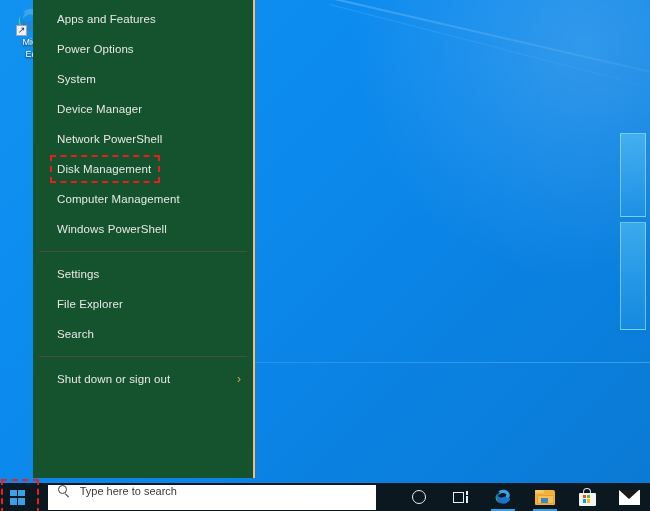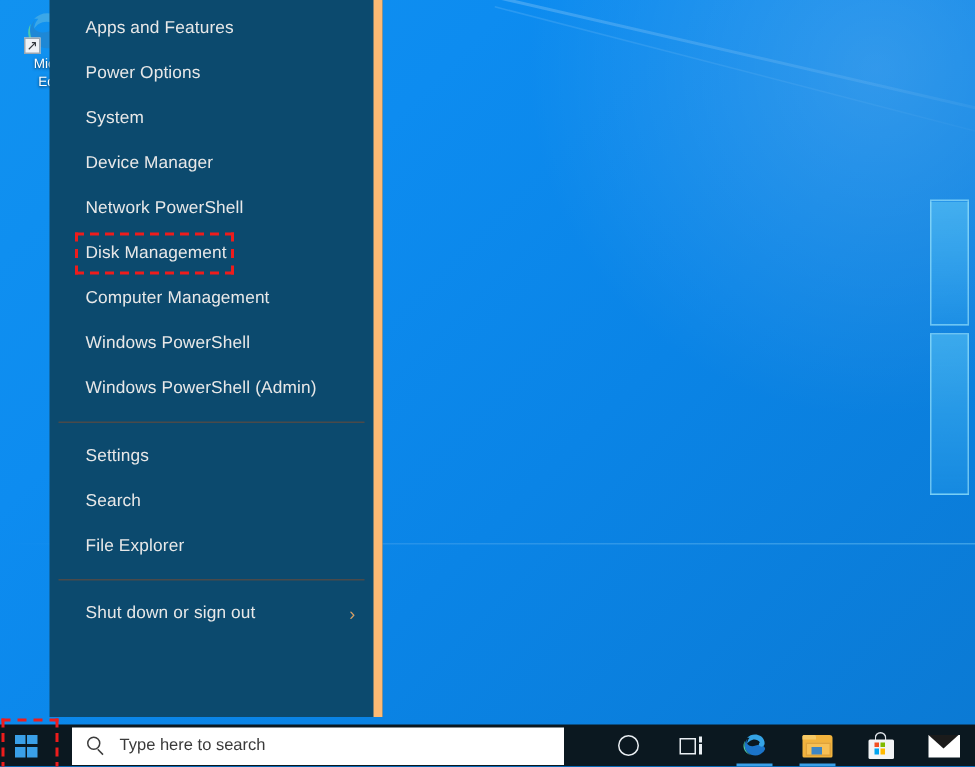--- a/index.html
+++ b/index.html
@@ -56,22 +56,22 @@
   }
   #shortcut .label {
     font-size:9px; color:#ffffff; line-height:11px; margin-top:1px;
     text-shadow:0 1px 2px rgba(0,0,0,.7);
     word-break:break-word;
   }
 
   
   #winx {
     position:absolute; left:33px; top:0; width:222px; height:478px;
-    background:#0c4a6e;
-    border-right:6px solid #fdba74;
+    background:#14532d;
+    border-right:2px solid #fdba74;
     padding-top:4px;
     z-index:20;
   }
   .mi {
     height:30px; display:flex; align-items:center;
     padding-left:24px; padding-right:12px;
     color:#e8e8e8; font-size:11.5px; letter-spacing:.1px;
     position:relative; cursor:default;
   }
   .mi .lbl { flex:1; white-space:nowrap; }
@@ -101,21 +101,21 @@
   }
   .win-logo { width:15px; height:15px; display:grid;
     grid-template-columns:1fr 1fr; grid-template-rows:1fr 1fr; gap:1.6px; }
   .win-logo i { background:#3aa0e8; display:block; }
   #start-btn::after {
     content:""; position:absolute; left:1px; top:-4px; width:34px; height:31px;
     border:2px dashed #ee1c1c; pointer-events:none;
   }
   #search-box {
     width:340px; height:25px; margin-left:13px;
-    background:#ffffff; display:flex; align-items:center;
+    background:#ffffff; display:flex; 
     padding-left:10px;
   }
   .mag { width:13px; height:13px; position:relative; flex:0 0 auto; margin-right:9px; }
   .mag i {
     position:absolute; left:0; top:0; width:9px; height:9px;
     border:1.4px solid #3b3b3b; border-radius:50%;
   }
   .mag b {
     position:absolute; left:7.5px; top:8px; width:5px; height:1.4px;
     background:#3b3b3b; transform:rotate(45deg); transform-origin:left center;
@@ -209,34 +209,31 @@
   </div>
   <div class="mi highlight">
     <span class="lbl">Disk Management</span>
   </div>
   <div class="mi">
     <span class="lbl">Computer Management</span>
   </div>
   <div class="mi">
     <span class="lbl">Windows PowerShell</span>
   </div>
-  <div class="mi">
-    <span class="lbl">Windows PowerShell (Admin)</span>
-  </div>
 
   <div class="sep"></div>
 
   <div class="mi">
     <span class="lbl">Settings</span>
   </div>
   <div class="mi">
+    <span class="lbl">File Explorer</span>
+  </div>
+  <div class="mi">
     <span class="lbl">Search</span>
-  </div>
-  <div class="mi">
-    <span class="lbl">File Explorer</span>
   </div>
 
   <div class="sep"></div>
 
   <div class="mi">
     <span class="lbl">Shut down or sign out</span>
     <span class="chev">›</span>
   </div>
 
 </div>

